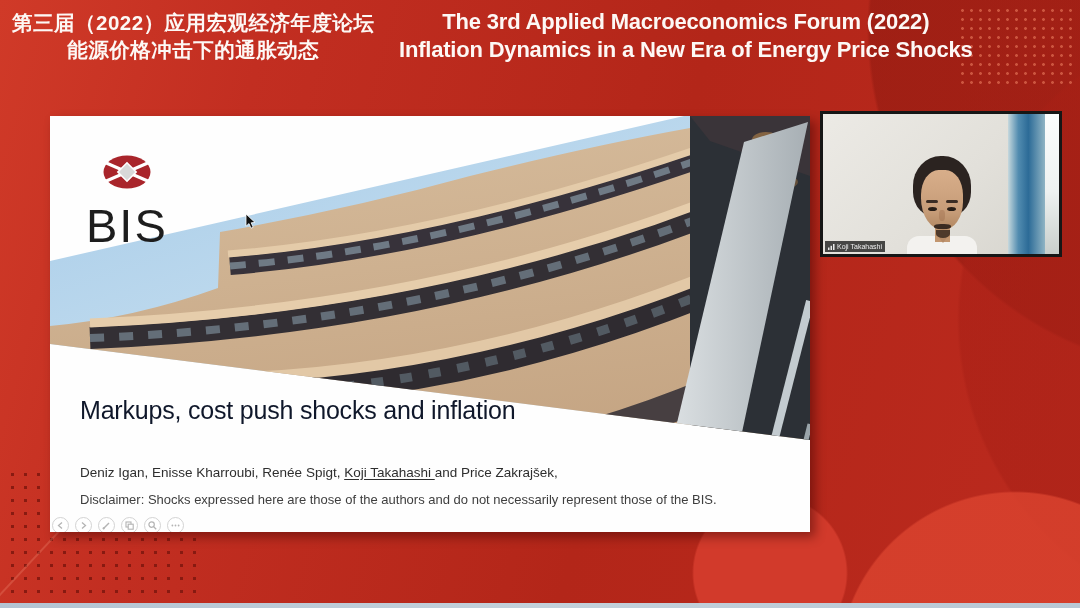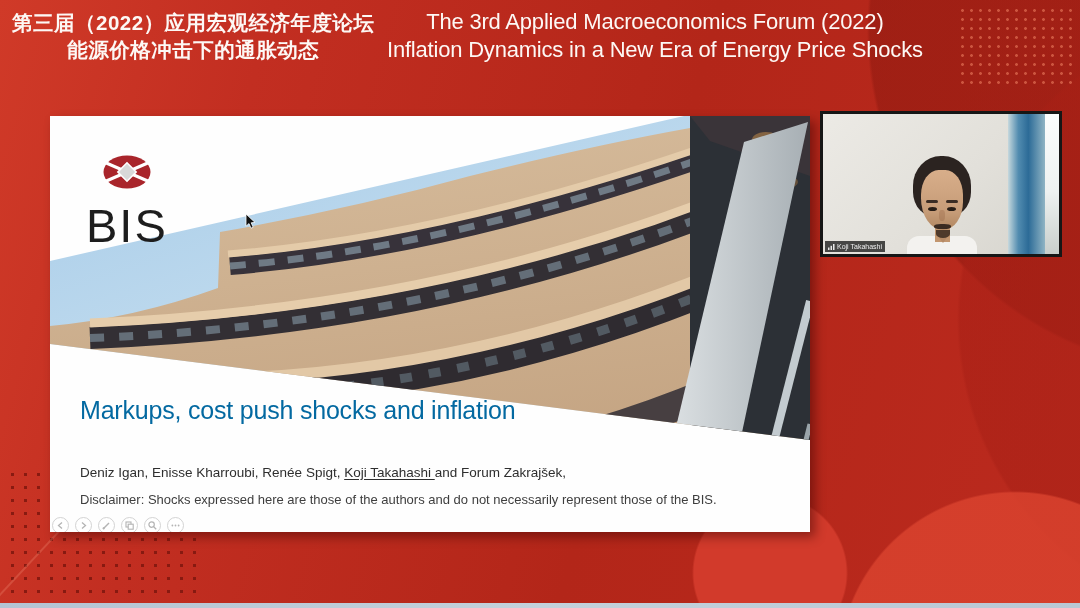--- a/index.html
+++ b/index.html
@@ -24,34 +24,34 @@
     background-size:9px 9px; }
   .dots-bl{ left:6px; top:468px; width:195px; height:128px;
     background-image:radial-gradient(rgba(125,22,14,.85) 1.5px, rgba(0,0,0,0) 1.9px);
     background-size:13px 13px; }
   .diag-line{ position:absolute; left:-4px; top:598px; width:150px; height:2px;
     background:rgba(235,130,105,.35); transform:rotate(-47deg); transform-origin:left center; }
 
   
   .hdr-zh{ position:absolute; left:12px; top:9px; color:#fdf8f5; font-weight:bold;
     font-size:20.5px; line-height:27px; letter-spacing:.5px; }
-  .hdr-en{ position:absolute; left:387px; top:8px; color:#fdf8f5; font-weight:normal;
+  .hdr-en{ position:absolute; left:399px; top:8px; color:#fdf8f5; font-weight:bold;
     font-size:22px; line-height:27.5px; letter-spacing:-.2px; }
 
   
   .slide{ position:absolute; left:50px; top:116px; width:760px; height:416px;
     background:#fefefe; box-shadow:5px 5px 10px rgba(55,0,0,.45); overflow:hidden; }
   .photo{ position:absolute; left:0; top:0; width:760px; height:420px; }
 
   .bis-logo{ position:absolute; left:36px; top:38px; display:flex; align-items:center; gap:12px;flex-direction:column; }
   .bis-logo .word{ font-size:47px; font-weight:500; color:#1d1d1d; letter-spacing:2px; line-height:1; }
 
   .cursor{ position:absolute; left:195px; top:98px; }
 
-  .slide-title{ position:absolute; left:30px; top:280px; font-size:25px; color:#0369a1; letter-spacing:-.2px; }
+  .slide-title{ position:absolute; left:30px; top:280px; font-size:25px; color:#0f172a; letter-spacing:-.2px; }
   .slide-date{ position:absolute; left:30px; top:322px; font-size:13px; color:#3e3e3e; }
   .slide-authors{ position:absolute; left:30px; top:349px; font-size:13.5px; color:#2e2e2e; }
   .slide-authors .ul{ text-decoration:underline; text-underline-offset:2px; }
   .slide-disc{ position:absolute; left:30px; top:376px; font-size:13px; color:#3e3e3e; }
 
   .toolbar{ position:absolute; left:2px; top:401px; display:flex; gap:6px; }
   .tb{ width:17px; height:17px; border-radius:50%; border:1px solid #d3d3d3;
     background:rgba(255,255,255,.65); display:flex; align-items:center; justify-content:center; cursor:pointer; }
   .tb svg{ width:13px; height:13px; display:block; }
 
@@ -157,21 +157,21 @@
         <rect x="18.5" y="11.5" width="13" height="13" fill="#d8d8d8" stroke="#ffffff" stroke-width="1.5" transform="rotate(45 25 18)"></rect>
       </svg>
       <span class="word">BIS</span>
     </div>
 
     <svg class="cursor" width="12" height="16" viewBox="0 0 12 16">
       <path d="M1,0 L1,12.2 L4,9.6 L6,14.2 L8.2,13.3 L6.2,8.8 L10,8.4 Z" fill="#111" stroke="#fff" stroke-width=".8"></path>
     </svg>
 
     <div class="slide-title">Markups, cost push shocks and inflation</div>
-    <div class="slide-authors"><span>Deniz Igan, Enisse Kharroubi, Renée Spigt, </span><span class="ul">Koji Takahashi </span><span>and Forum Zakrajšek,</span></div>
+    <div class="slide-authors"><span>Deniz Igan, Enisse Kharroubi, Renée Spigt, </span><span class="ul">Koji Takahashi </span><span>and Price Zakrajšek,</span></div>
     <div class="slide-disc">Disclaimer: Shocks expressed here are those of the authors and do not necessarily represent those of the BIS.</div>
 
     <div class="toolbar" id="toolbar">
         <div class="tb">
           <svg viewBox="0 0 13 13">
             <polyline points="8,3.5 4.5,6.5 8,9.5" fill="none" stroke="#b4b4b4" stroke-width="1.3"></polyline>
           </svg>
         </div>
         <div class="tb">
           <svg viewBox="0 0 13 13">

